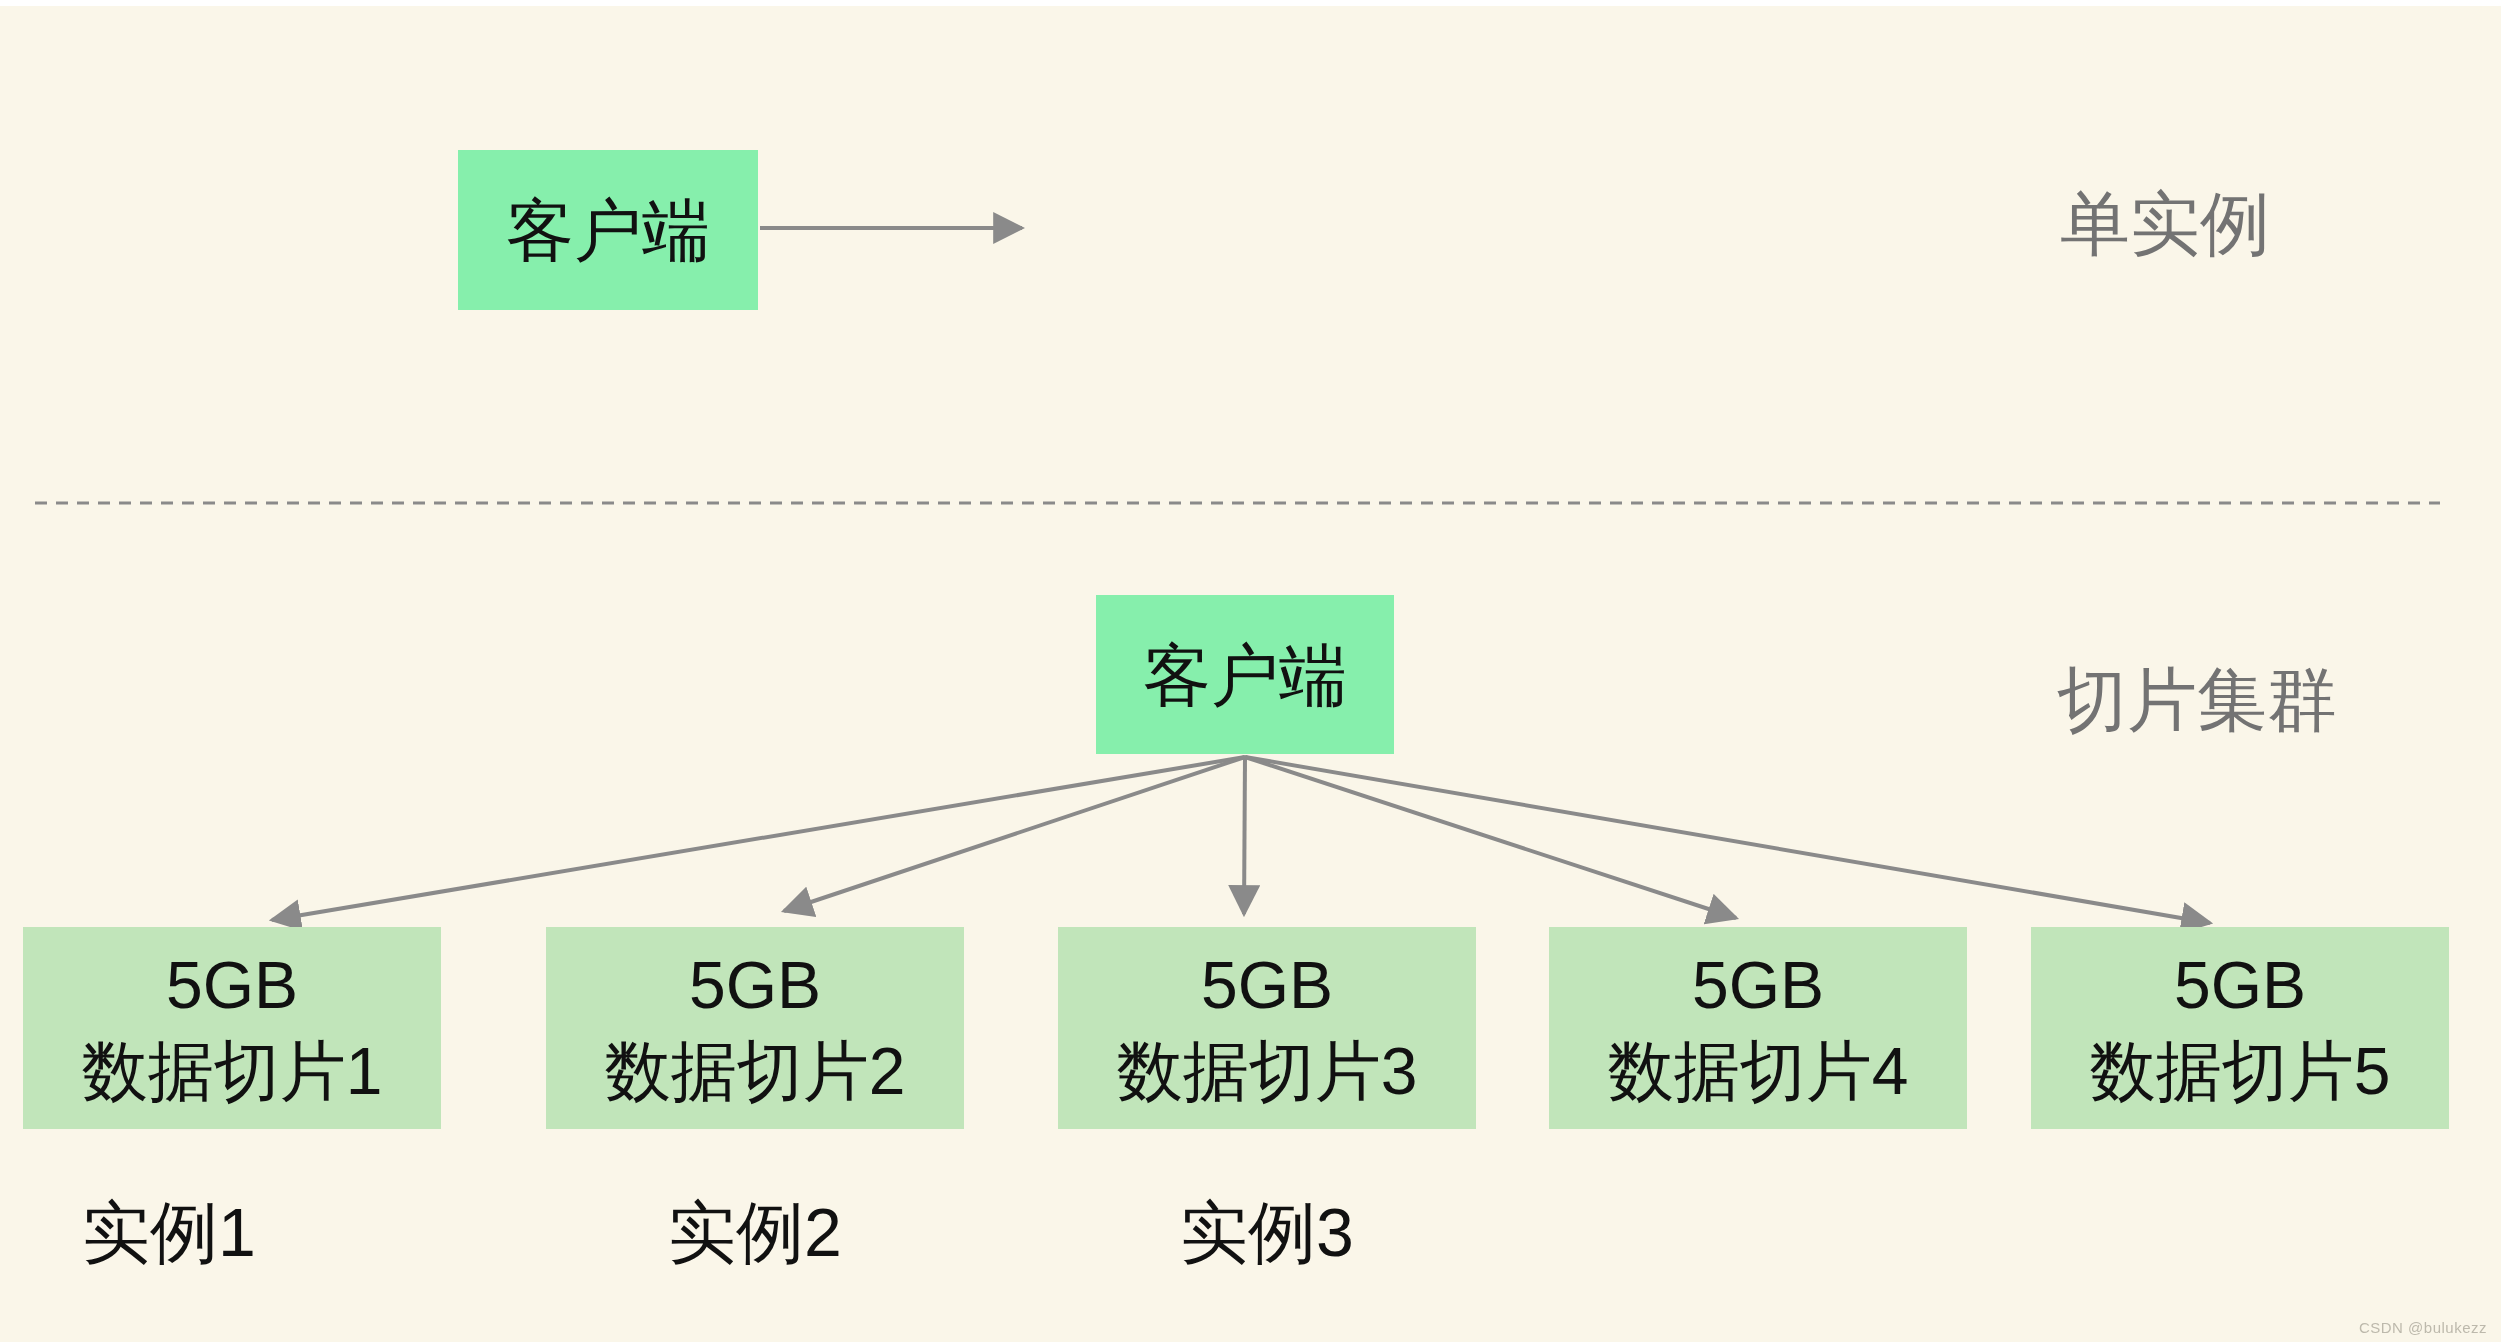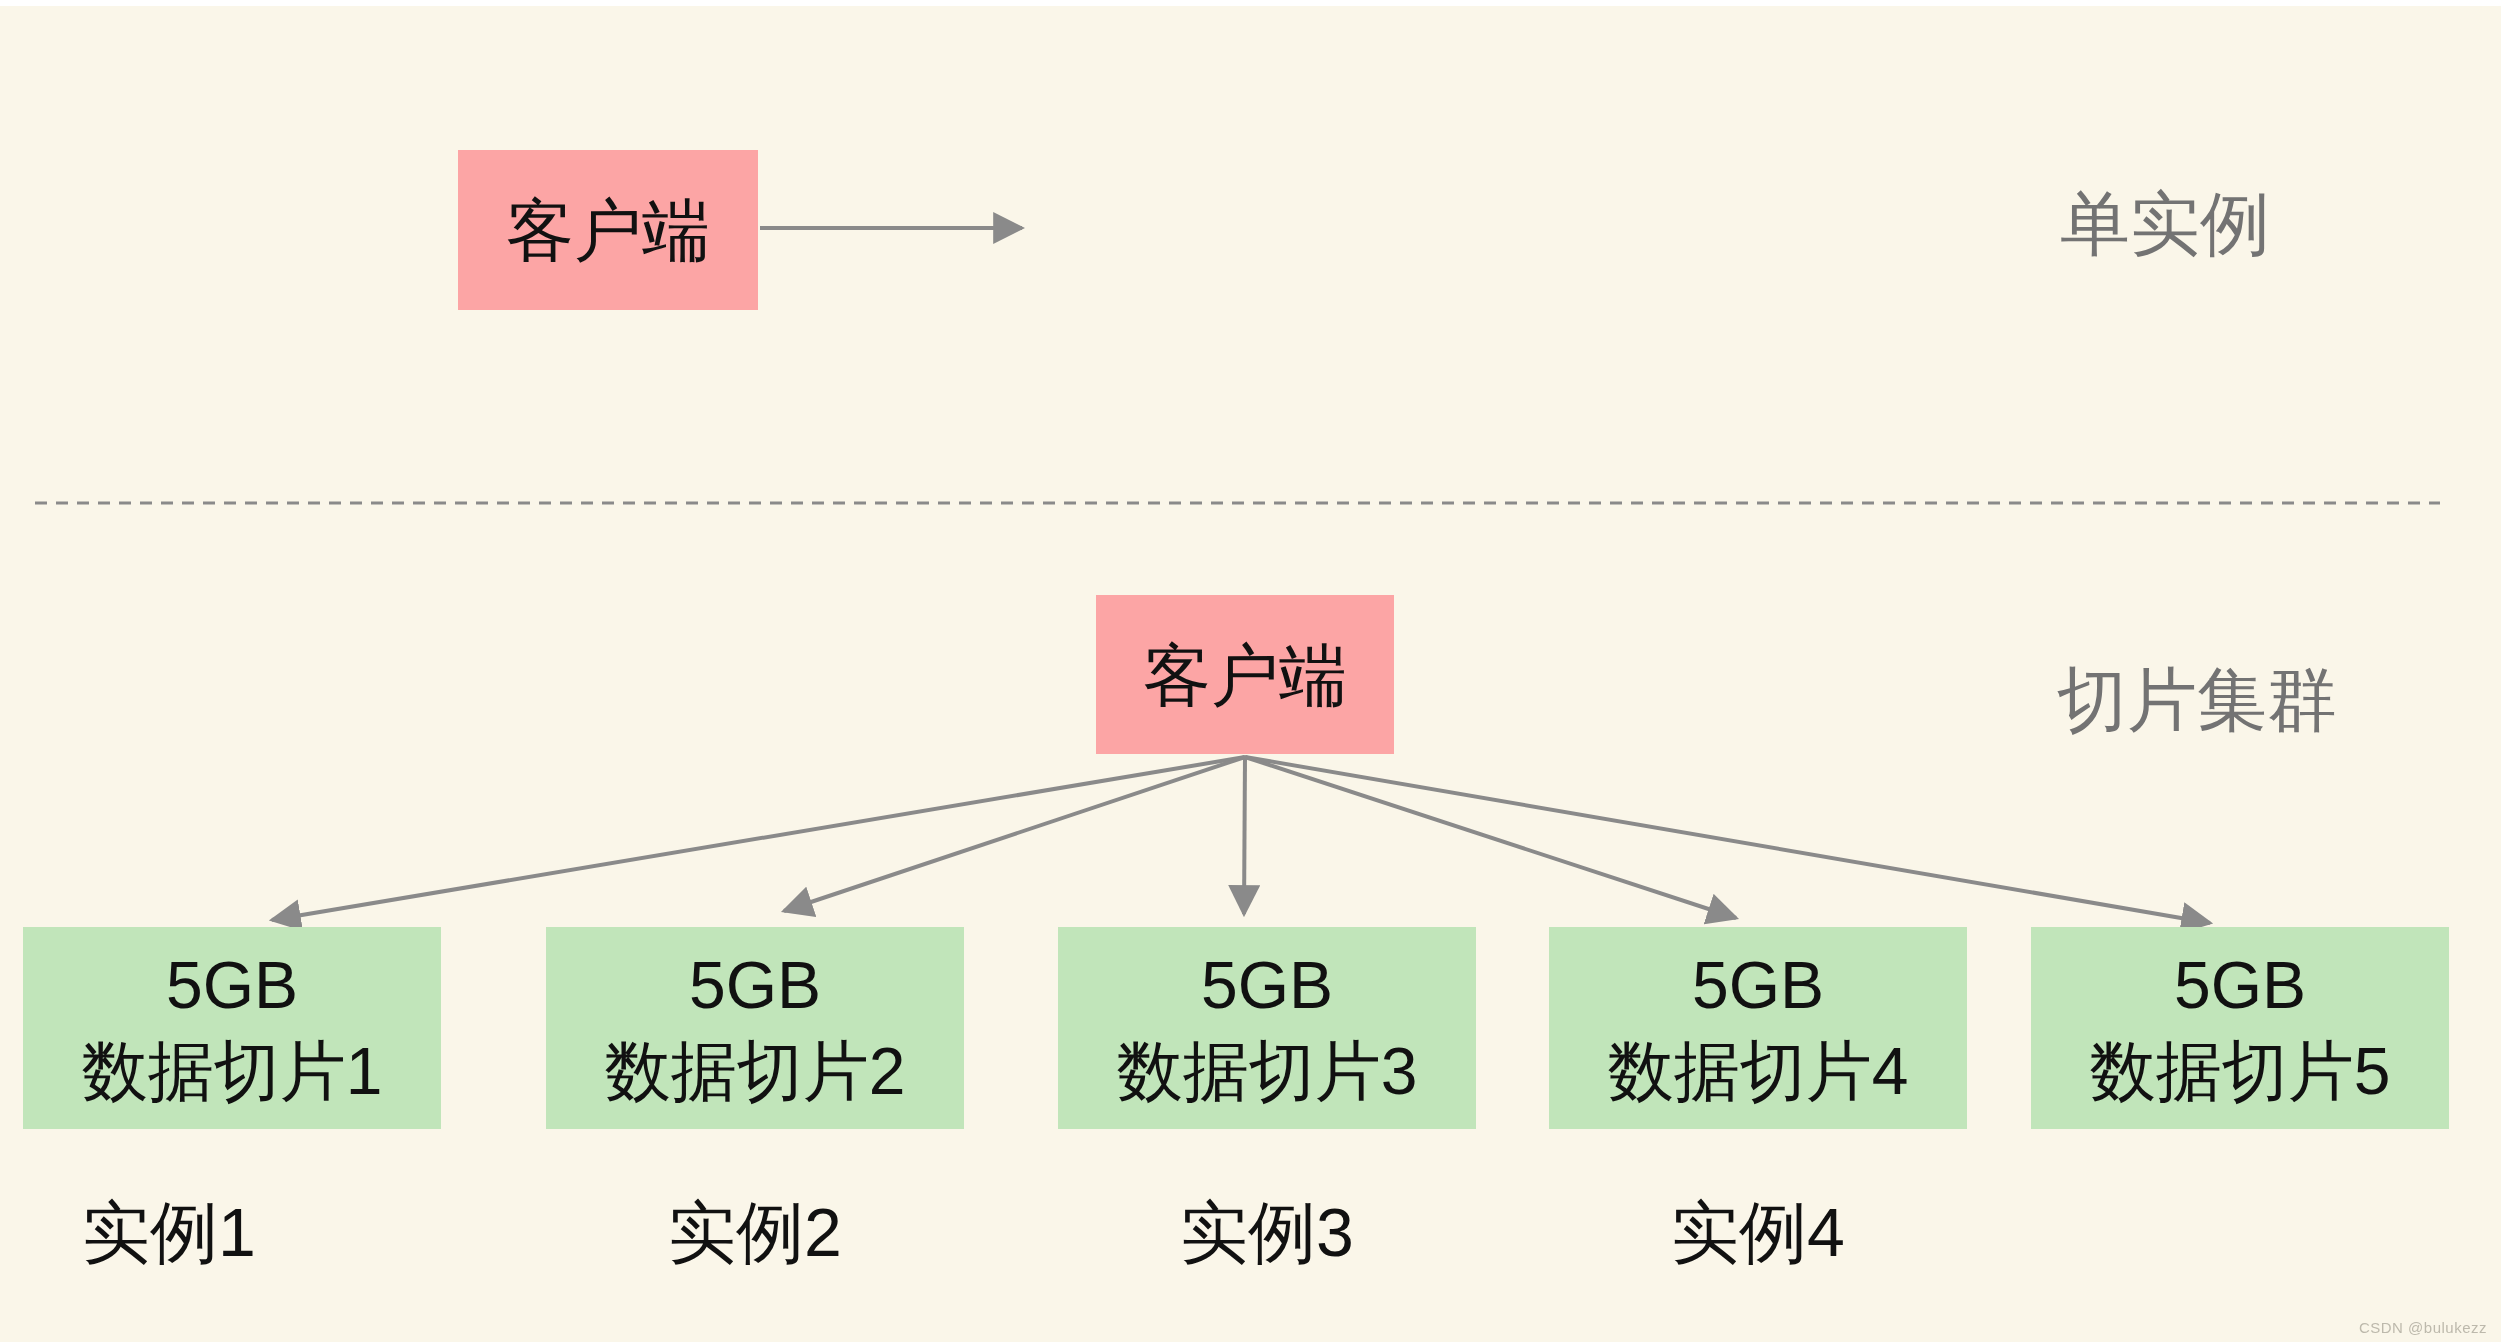--- a/index.html
+++ b/index.html
@@ -24,21 +24,21 @@
   }
   .box {
     position: absolute;
     display: flex;
     flex-direction: column;
     align-items: center;
     justify-content: center;
     text-align: center;
     color: #111111;
   }
-  .yellow { background: #fca5a5; }
+  .yellow { background: #86efac; }
   .green  { background: #C1E5BA; }
   .box .line { font-size: 66px; line-height: 86px; white-space: nowrap; }
   .client-box .line { font-size: 68px; line-height: 74px; }
   .side-label {
     position: absolute;
     font-size: 70px;
     color: #737373;
     white-space: nowrap;
   }
   .instance-label {
@@ -132,17 +132,16 @@
     <span class="line">数据切片4</span>
   </div>
   <div class="box green shard shard-5">
     <span class="line">5GB</span>
     <span class="line">数据切片5</span>
   </div>
 
   <div class="instance-label inst-1">实例1</div>
   <div class="instance-label inst-2">实例2</div>
   <div class="instance-label inst-3">实例3</div>
-  <div class="instance-label inst-4">实例4</div>
 
   <div class="watermark">CSDN @bulukezz</div>
 
 </div>
 
 </body></html>

